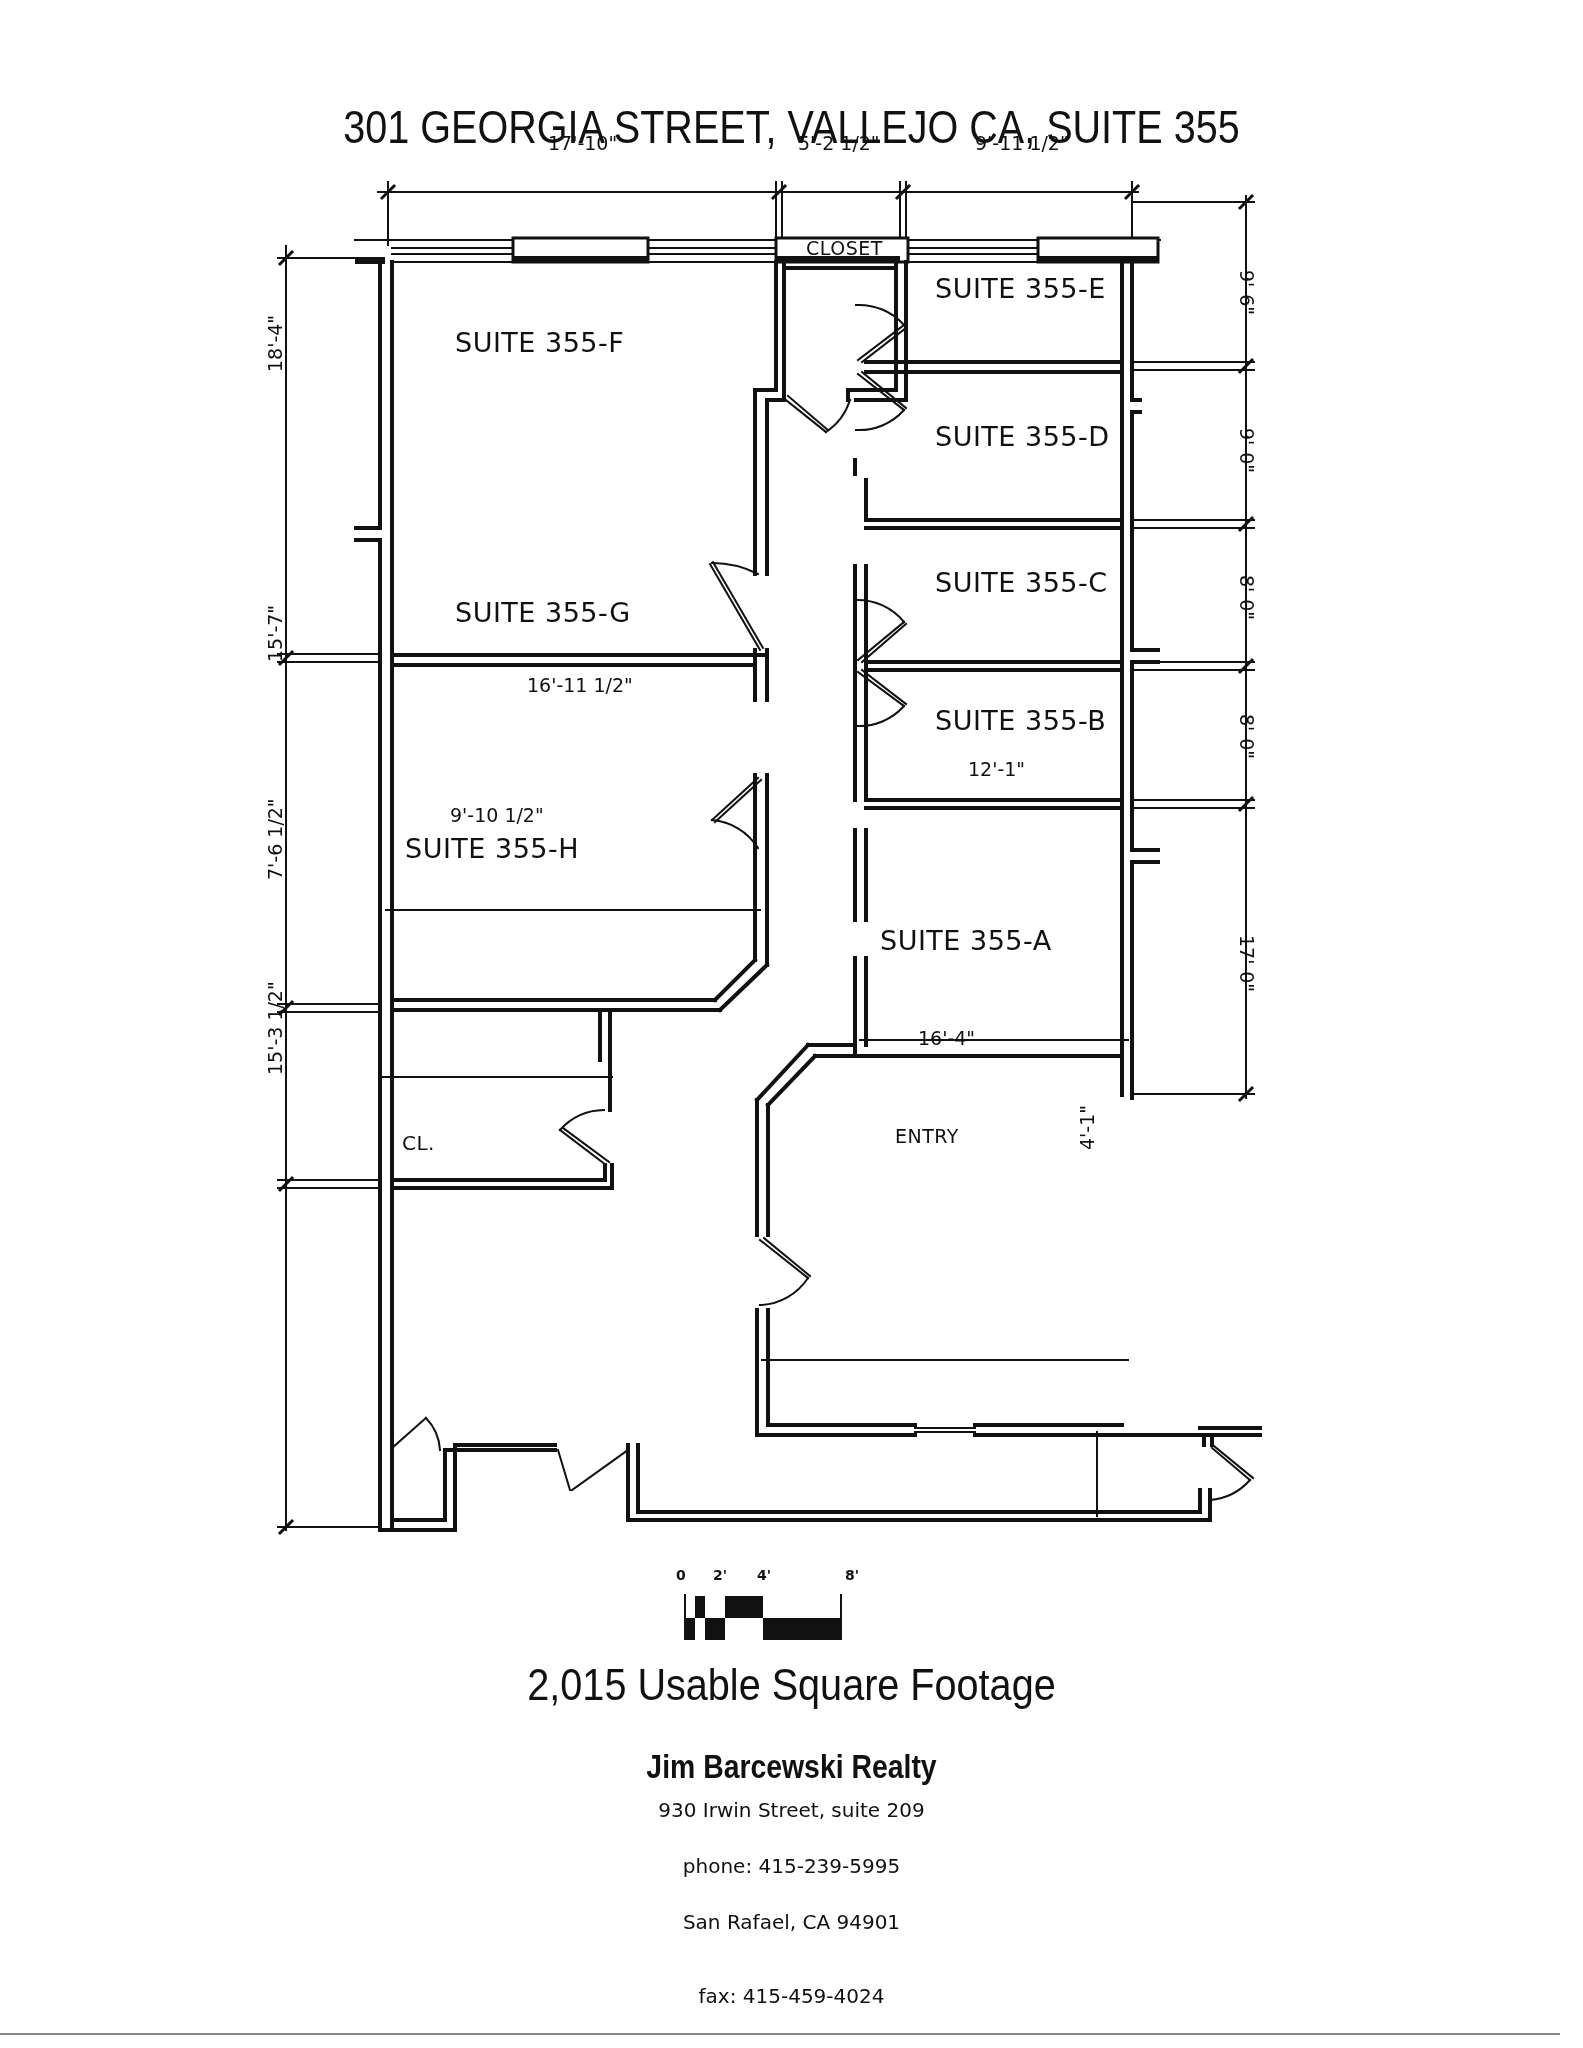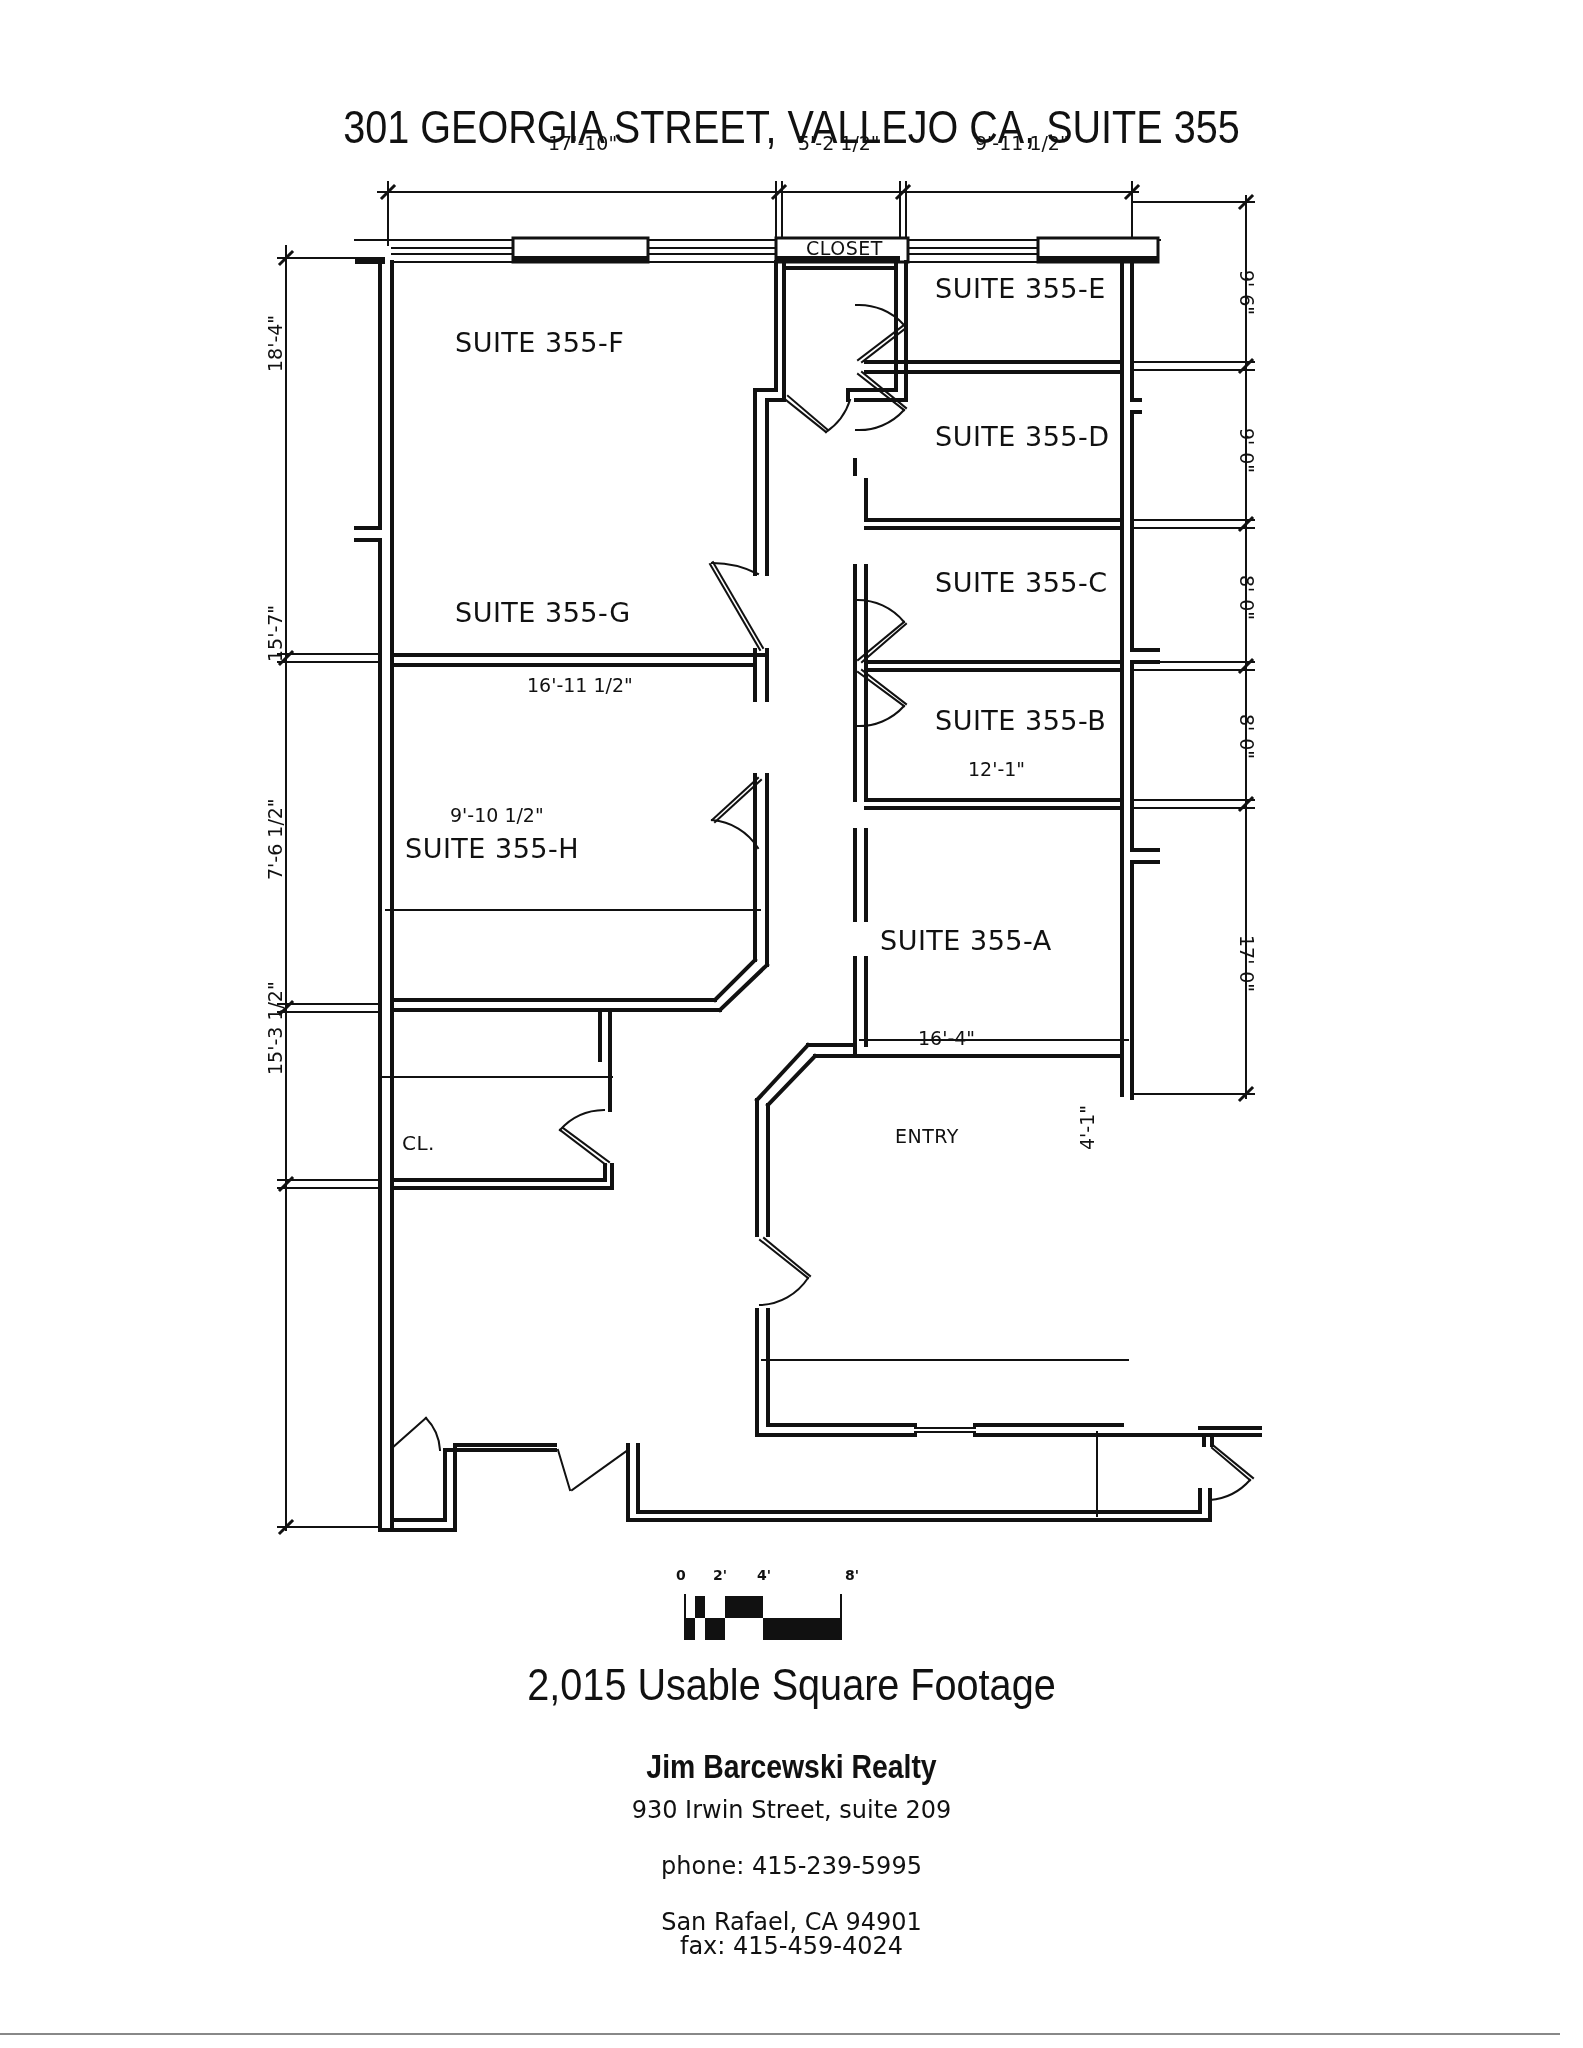--- a/index.html
+++ b/index.html
@@ -3,21 +3,21 @@
 <meta charset="utf-8">
 <style>
   html,body{margin:0;padding:0;background:#ffffff;}
   body{width:1583px;height:2048px;position:relative;overflow:hidden;font-family:"DejaVu Sans",sans-serif;color:#111;}
   .title{position:absolute;left:0;width:1583px;top:100px;text-align:center;font-family:"Liberation Sans Narrow","Liberation Sans",sans-serif;font-size:46px;letter-spacing:0px;transform:scaleX(0.86);transform-origin:center;color:#111;}
   svg.plan{position:absolute;left:0;top:0;}
   .lbl{font-family:"DejaVu Sans",sans-serif;font-size:27px;fill:#111;letter-spacing:0.5px;}
   .dim{font-family:"DejaVu Sans",sans-serif;font-size:19px;fill:#111;}
   .sqft{position:absolute;left:0;width:1583px;top:1660px;text-align:center;font-family:"Liberation Sans",sans-serif;font-size:44px;transform:scaleX(0.9);transform-origin:center;color:#111;}
   .realty{position:absolute;left:0;width:1583px;top:1748px;text-align:center;font-family:"Liberation Sans",sans-serif;font-weight:bold;font-size:33px;transform:scaleX(0.86);transform-origin:center;color:#111;}
-  .addr{position:absolute;left:0;width:1583px;text-align:center;font-family:"DejaVu Sans",sans-serif;font-size:24px;color:#111;line-height:28px;}
+  .addr{position:absolute;left:0;width:1583px;text-align:center;font-family:"DejaVu Sans",sans-serif;font-size:20px;color:#111;line-height:28px;}
   .scale-lbl{font-family:"DejaVu Sans",sans-serif;font-size:14px;font-weight:bold;fill:#111;}
   .footer-line{position:absolute;left:0;top:2033px;width:1560px;height:2px;background:#888;}
 </style>
 </head>
 <body>
 
 <div class="title">301 GEORGIA STREET, VALLEJO CA, SUITE 355</div>
 
 <svg class="plan" width="1583" height="2048" viewBox="0 0 1583 2048" xmlns="http://www.w3.org/2000/svg">
   <g stroke="#111" fill="none" stroke-linecap="square">
@@ -350,14 +350,14 @@
     <line x1="685" y1="1594" x2="685" y2="1640" stroke="#111" stroke-width="2"></line>
     <line x1="841" y1="1594" x2="841" y2="1640" stroke="#111" stroke-width="2"></line>
   </g>
 </svg>
 
 <div class="sqft">2,015 Usable Square Footage</div>
 <div class="realty">Jim Barcewski Realty</div>
 <div class="addr" style="top:1796px">930 Irwin Street, suite 209</div>
 <div class="addr" style="top:1908px">San Rafael, CA 94901</div>
 <div class="addr" style="top:1852px">phone: 415-239-5995</div>
-<div class="addr" style="top:1932px">fax: 415-459-4024</div>
+<div class="addr" style="top:1982px">fax: 415-459-4024</div>
 <div class="footer-line"></div>
 
 </body></html>

